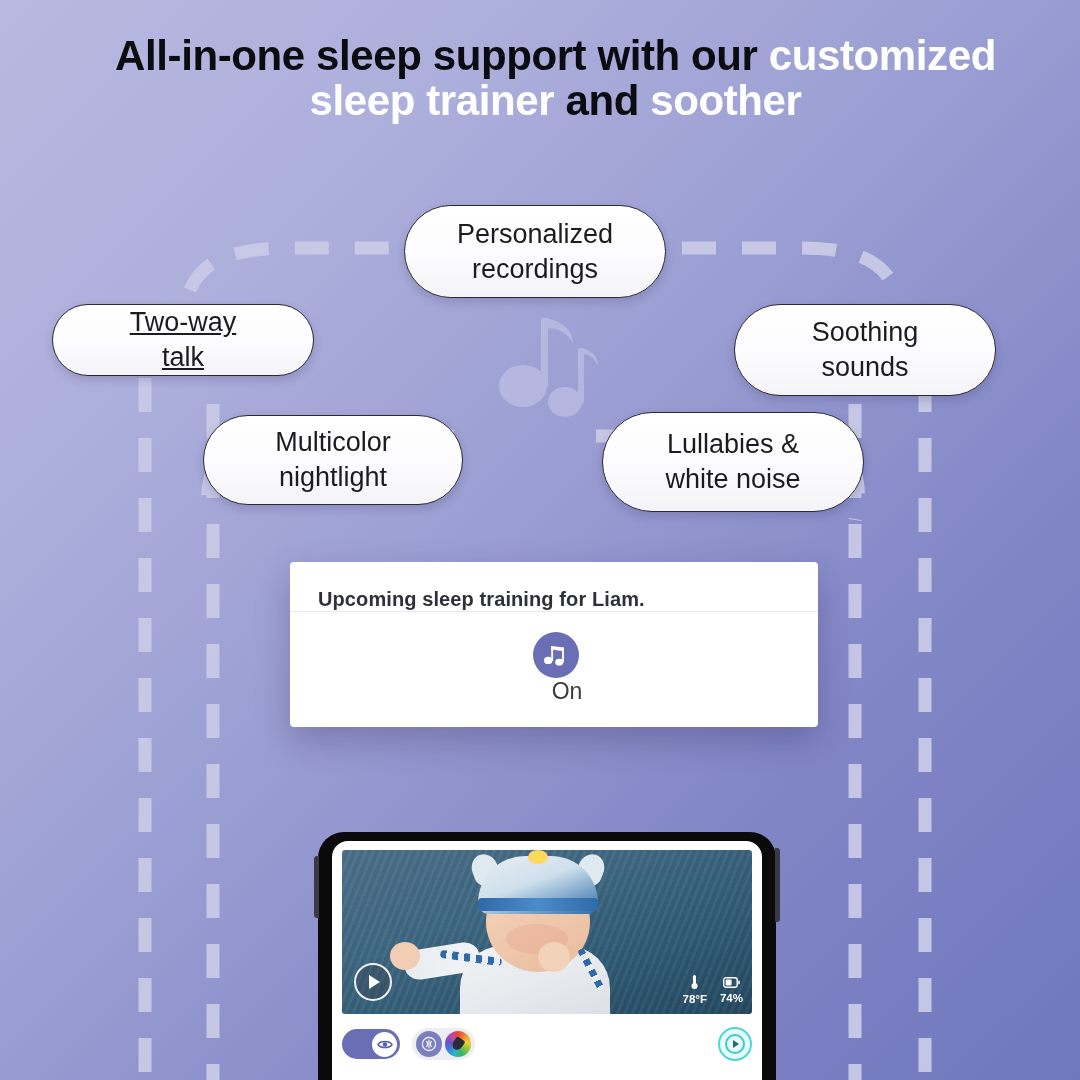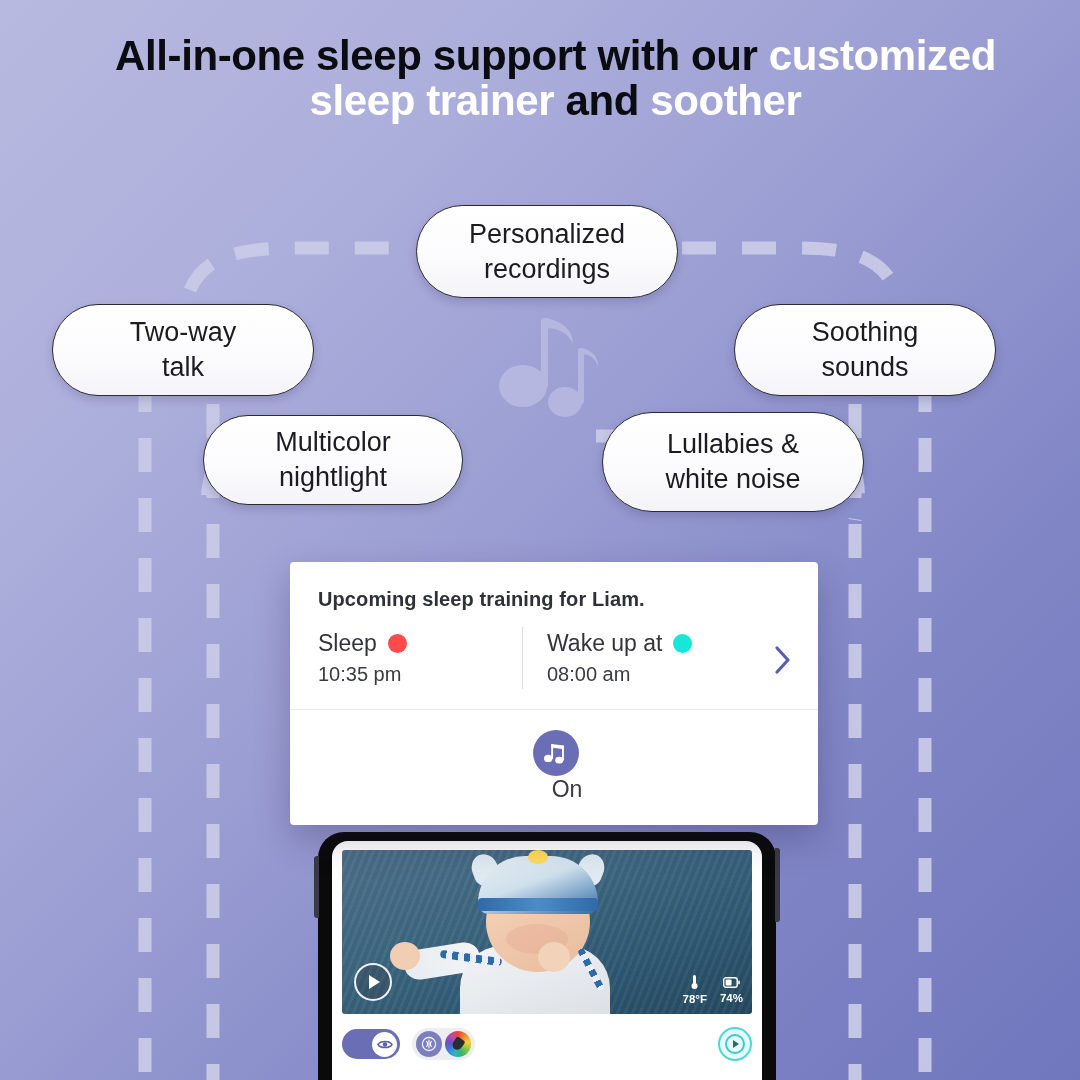--- a/index.html
+++ b/index.html
@@ -35,22 +35,22 @@
     border:1.6px solid #2a2a33;
     border-radius:999px;
     display:flex; align-items:center; justify-content:center;
     text-align:center; color:#1b1b22;
     font-size:27px; line-height:1.28; font-weight:400;
     box-shadow:0 4px 10px rgba(40,30,80,.18);
     padding:0 18px;
   }
   .pill span { display:block; }
 
-  #pill-personalized { left:416px; top:205px; width:262px; height:93px; }
-  #pill-twoway       { left:52px;  top:304px; width:262px; height:92px; }
+  #pill-personalized { left:404px; top:205px; width:262px; height:93px; }
+  #pill-twoway       { left:52px;  top:304px; width:262px; height:72px;text-decoration:underline; }
   #pill-soothing     { left:734px; top:304px; width:262px; height:92px; }
   #pill-multicolor   { left:203px; top:415px; width:260px; height:90px; }
   #pill-lullabies    { left:602px; top:412px; width:262px; height:100px; }
 
   
   #phone {
     position:absolute; left:318px; top:832px; width:458px; height:260px;
     background:#0a0a0a; border-radius:26px 26px 0 0; z-index:10;
   }
   #phone .btn-l { position:absolute; left:-4px; top:24px; width:5px; height:62px;
@@ -343,43 +343,20 @@
       </div>
     </div>
 
   </div>
 </div>
 
 <div id="card">
 
   <div id="card-title">Upcoming sleep training for Liam.</div>
 
-  <div id="card-times">
-    <div class="timecol">
-      <div class="row1">
-        <span class="lbl">Sleep</span>
-        <span class="dot" id="dot-sleep" style="background: rgb(255, 75, 75);"></span>
-      </div>
-      <div class="val">10:35 pm</div>
-    </div>
-
-    <div id="divider-v"></div>
-
-    <div class="timecol">
-      <div class="row1">
-        <span class="lbl">Wake up at</span>
-        <span class="dot" id="dot-wake" style="background: rgb(22, 232, 216);"></span>
-      </div>
-      <div class="val">08:00 am</div>
-    </div>
-
-    <svg id="chev" width="18" height="30" viewBox="0 0 18 30" fill="none">
-      <path d="M3 3 L 14 15 L 3 27" stroke="#5a5fae" stroke-width="3.2" stroke-linecap="round" stroke-linejoin="round"></path>
-    </svg>
-  </div>
 
   <div id="card-sep"></div>
 
   <div id="card-foot">
     <div id="note-circle">
       <svg width="26" height="24" viewBox="0 0 26 24" fill="#fff">
         <ellipse cx="5.2" cy="17.4" rx="4.2" ry="3.6"></ellipse>
         <ellipse cx="16.2" cy="19.2" rx="4" ry="3.4"></ellipse>
         <rect x="8.2" y="3" width="1.9" height="15" rx="0.9"></rect>
         <rect x="19" y="4.6" width="1.9" height="15" rx="0.9"></rect>

